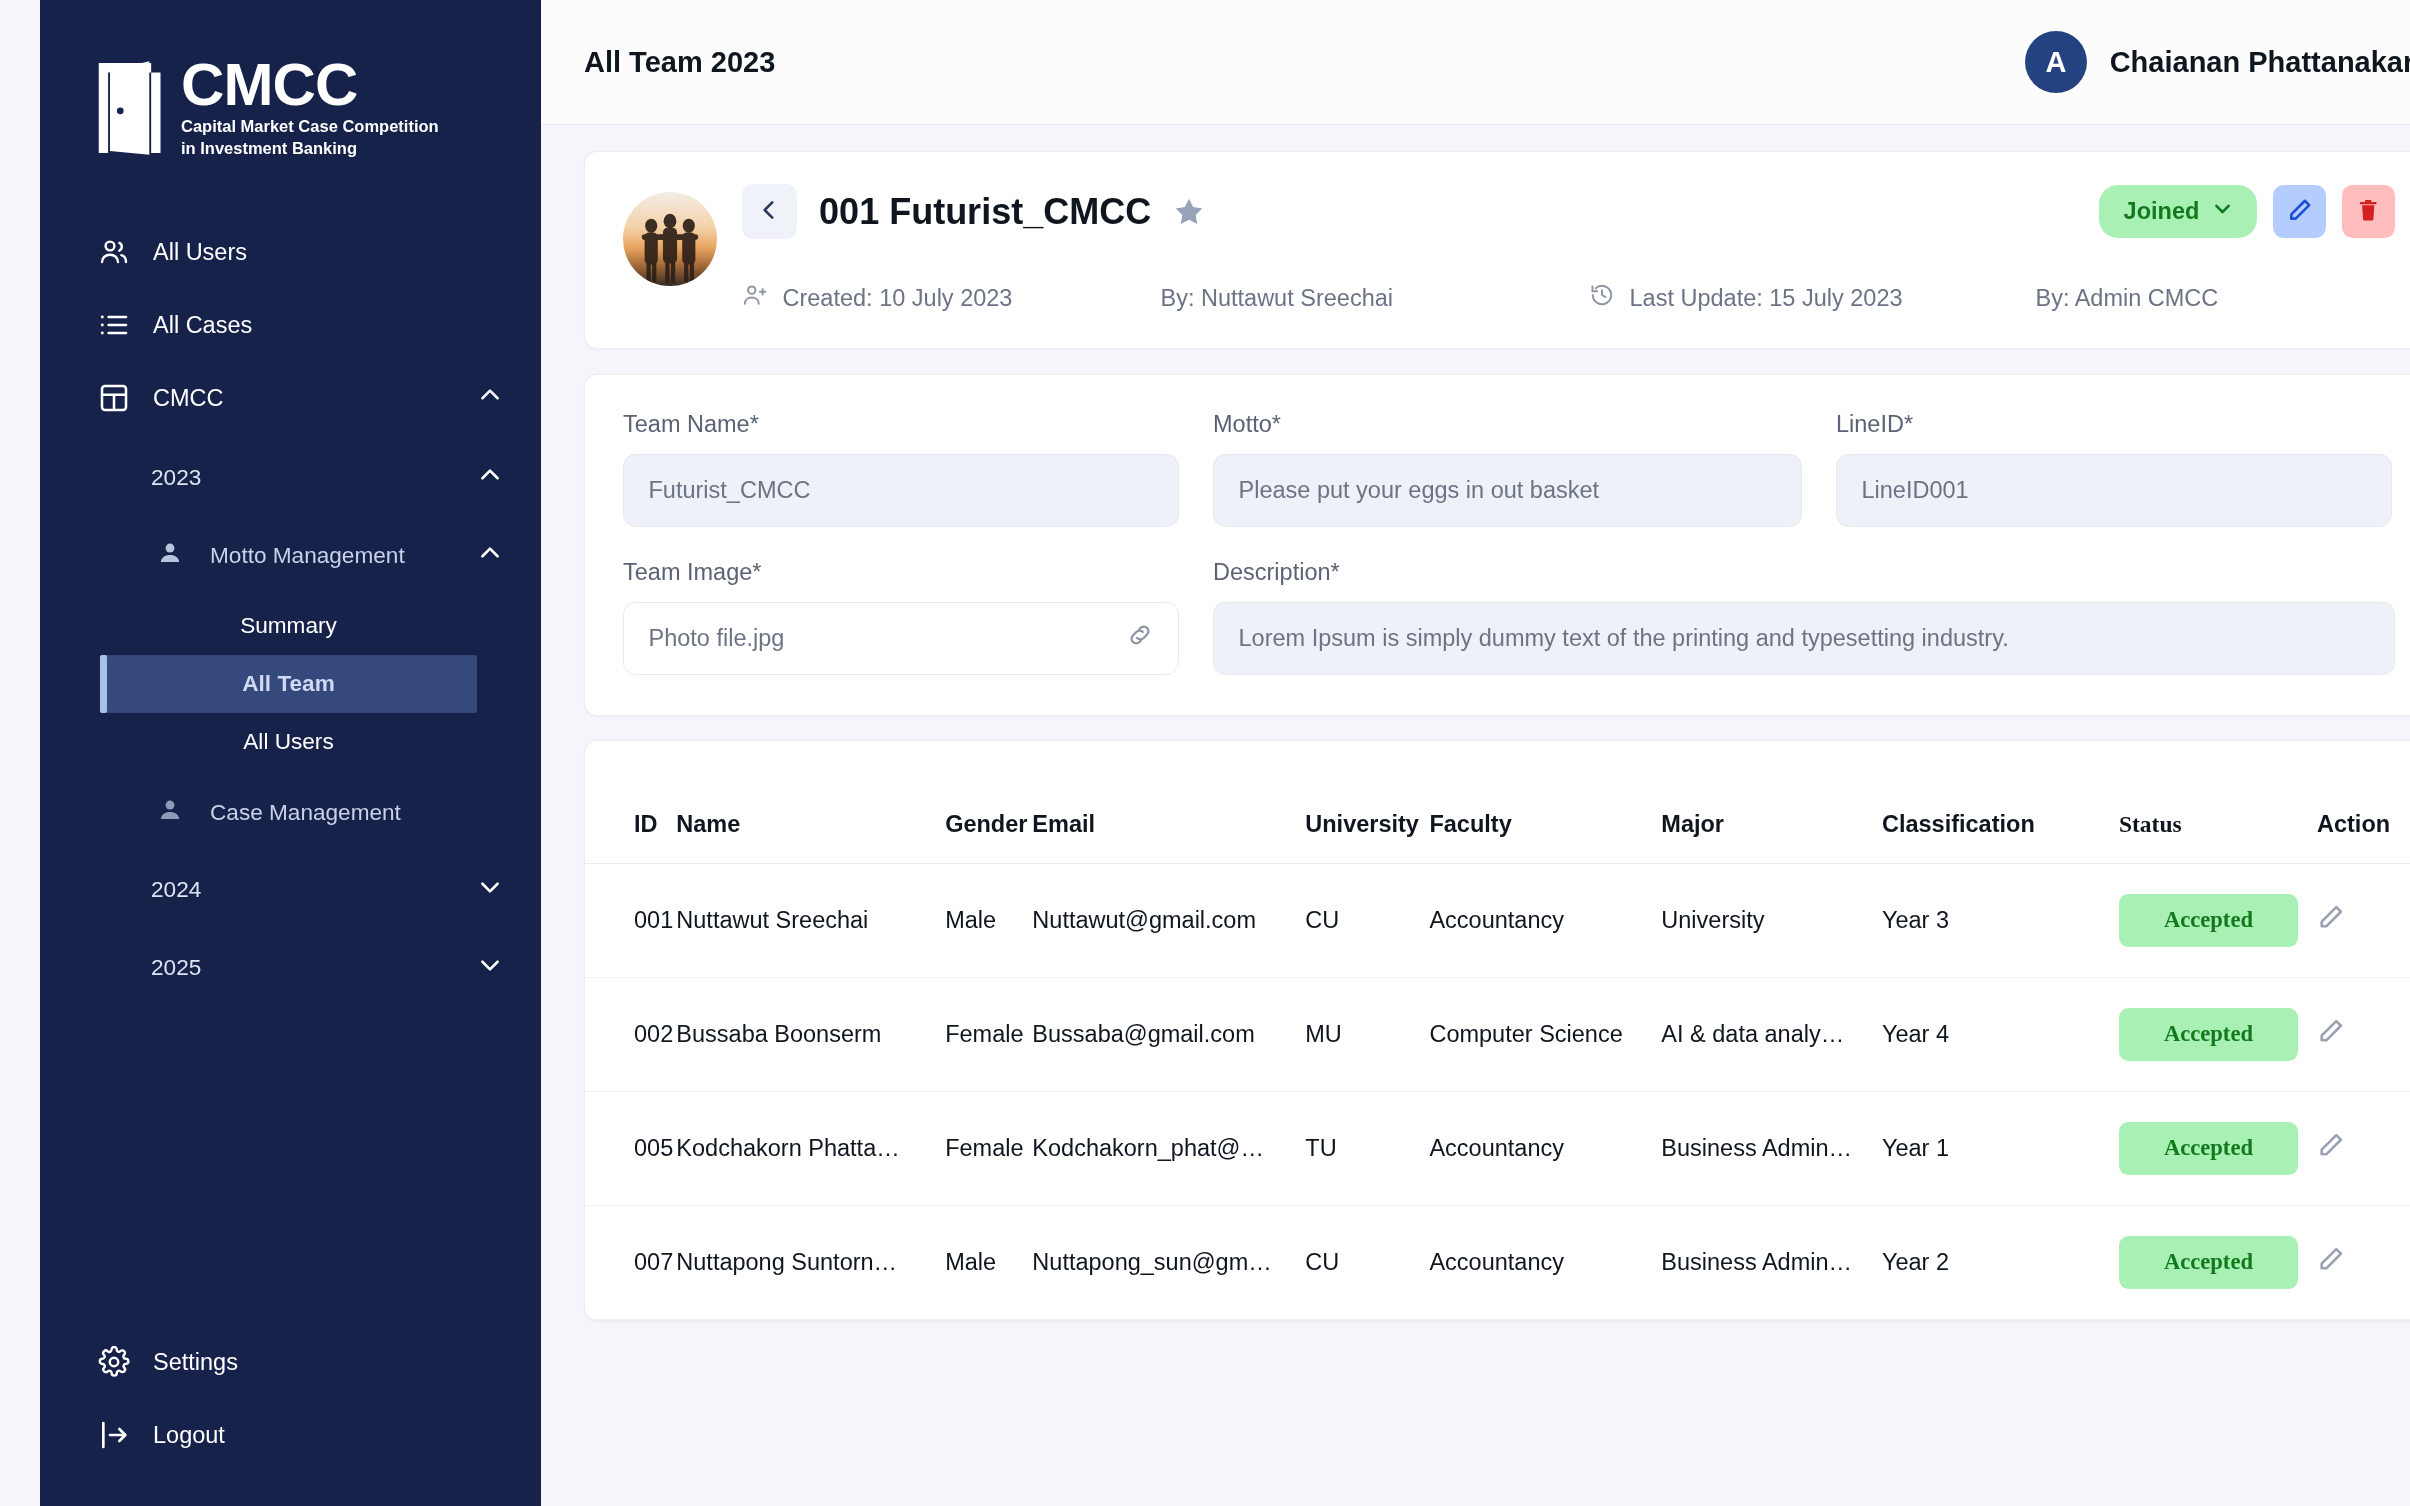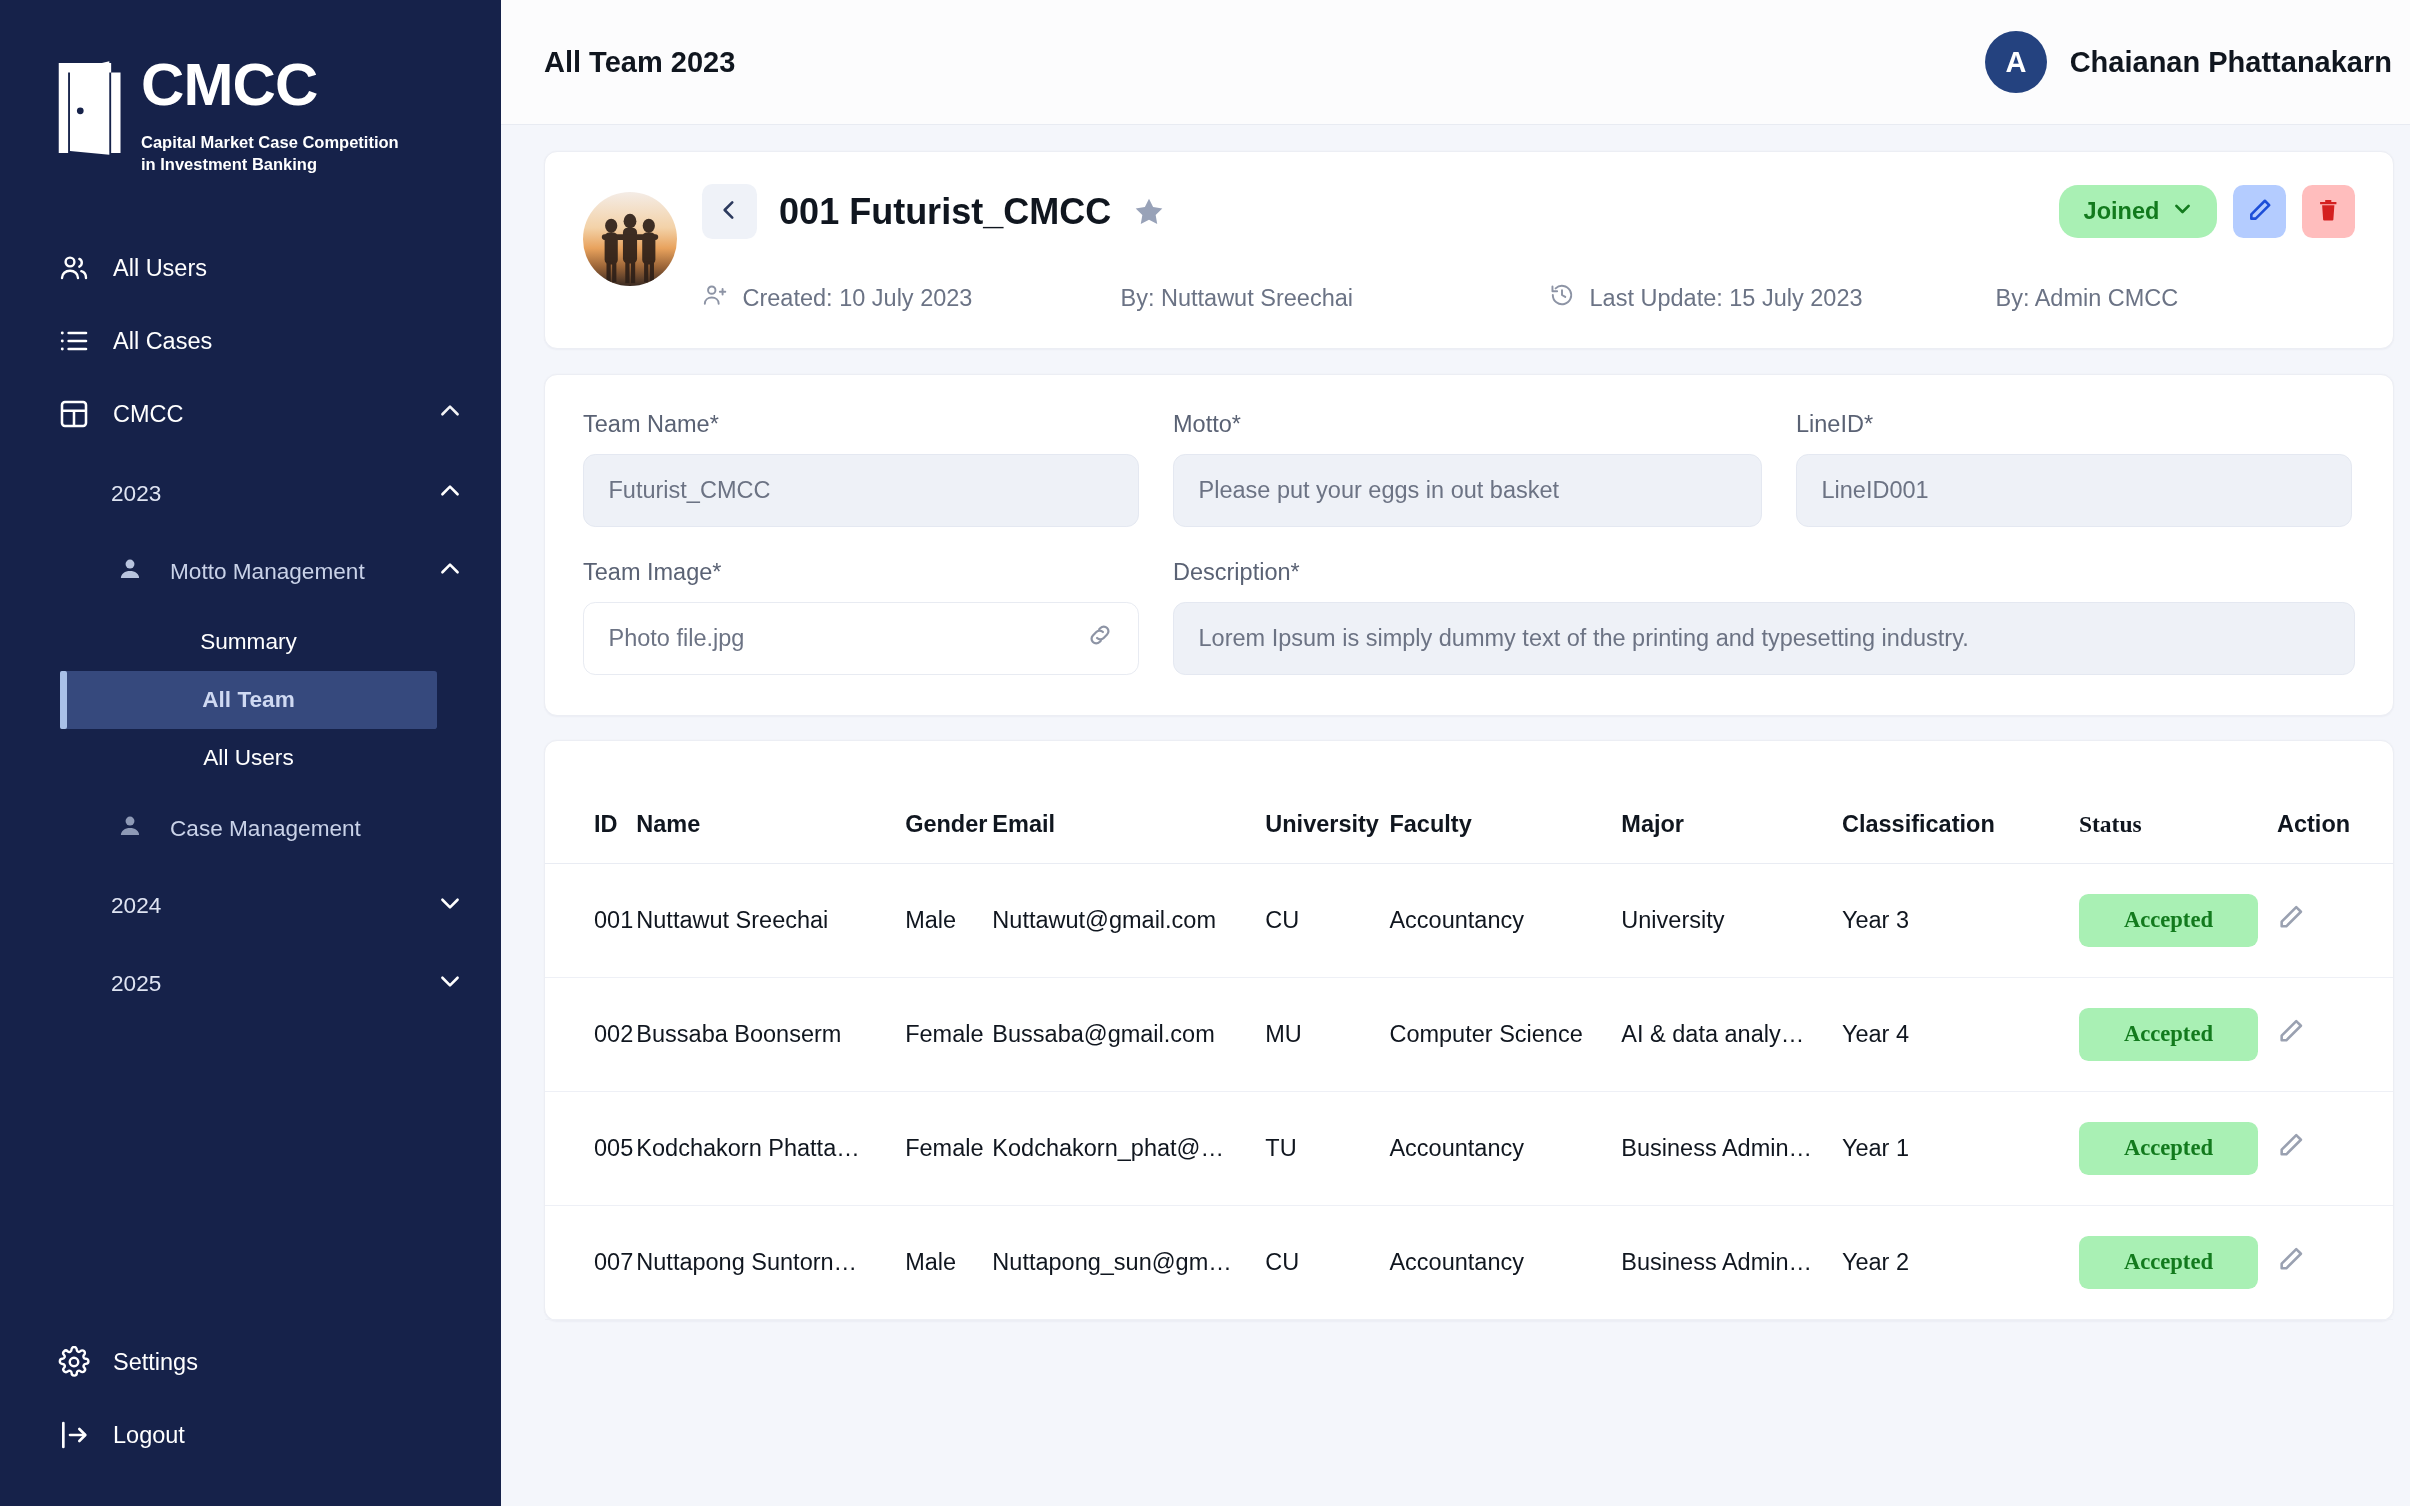--- a/index.html
+++ b/index.html
@@ -2,42 +2,42 @@
 <html style="font-size:15px"><head>
 <meta charset="utf-8">
 <style>
   * { box-sizing: border-box; margin: 0; padding: 0; }
   html, body {
     width: 2411px; height: 1507px;
     font-family: "Liberation Sans", "DejaVu Sans", sans-serif;
     background: #f4f6fb;
     overflow: hidden;
   }
-  .app { display: flex; width: 2411px; height: 1507px; }
+  .app { display: flex; width: 2411px; height: 1507px; padding-left: 40px; }
 
   
   .sidebar {
     width: 501px; flex: 0 0 501px; height: 1507px;
     background: #16224a;
     display: flex; flex-direction: column;
     overflow: hidden;
   }
   .logo-wrap {
     padding: 55px 0 41px 55px;
     display: flex; align-items: flex-start; gap: 13px;
   }
   .door-icon { flex: 0 0 auto; margin-top: 3.8px; }
   .logo-text { display: flex; flex-direction: column; }
   .logo-title {
     color: #ffffff; font-size: 60px; font-weight: 700;
     letter-spacing: -0.9px; line-height: 1.0;
   }
   .logo-sub {
     color: #ffffff; font-size: 16.5px; font-weight: 600;
-    line-height: 1.35; margin-top: 16px; white-space: pre-line;
+    line-height: 1.35; margin-top: 0; white-space: pre-line;
   }
 
   .nav { margin-top: 22.6px; flex: 1 1 auto; }
   .nav-item {
     display: flex; align-items: center;
     height: 58px; padding: 0 38px 0 58px;
     color: #ffffff; font-size: 23.5px; cursor: pointer;
     position: relative;
   }
   .nav-item .ni-icon {

